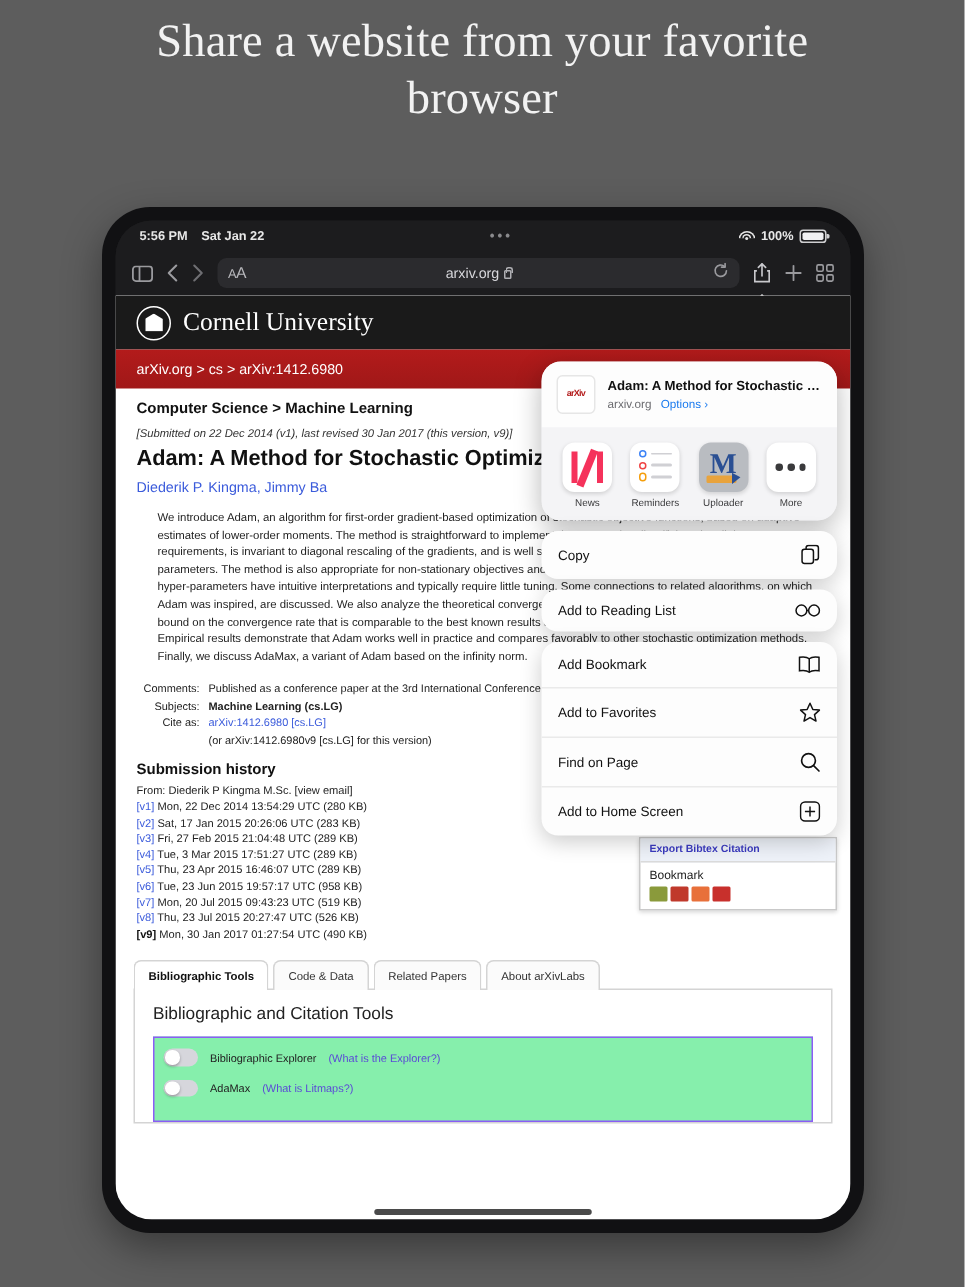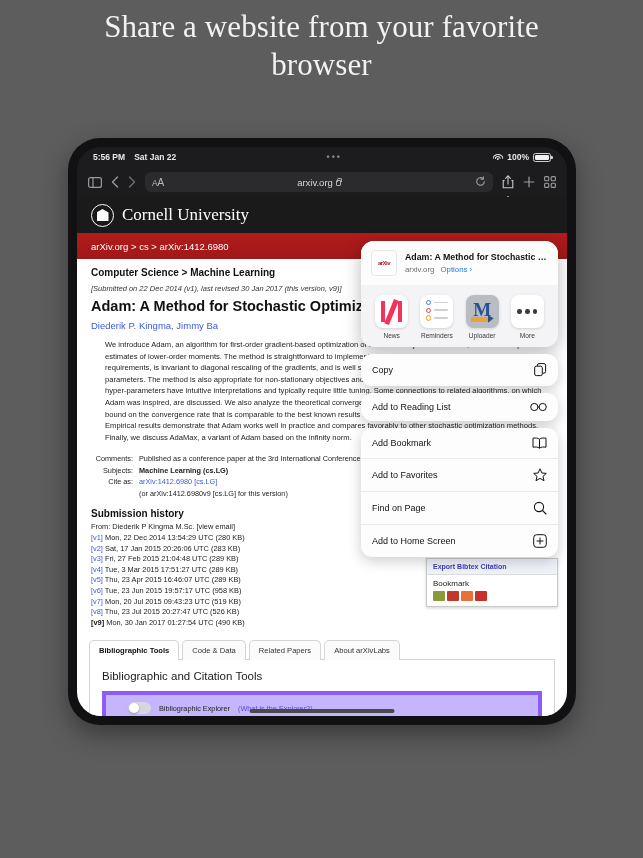--- a/index.html
+++ b/index.html
@@ -20,21 +20,21 @@
     font-size: 31px;
     line-height: 38px;
     letter-spacing: 0.1px;
     padding: 0 64px;
   }
 
   
   .device {
     position: absolute;
     left: 68px; top: 138px;
-    width: 508px; height: 587px;
+    width: 508px; height: 684px;
     background: #111113;
     border-radius: 32px;
     box-shadow: 0 10px 26px rgba(0,0,0,0.38);
     padding: 9px;
   }
   .device-inner {
     width: 100%; height: 100%;
     border-radius: 24px;
     overflow: hidden;
     background: #1c1c1e;
@@ -144,21 +144,21 @@
   
   .labs { margin: 12px 12px 0 12px; }
   .tabrow { display: flex; gap: 3px; font-size: 7.6px; }
   .tab {
     padding: 5px 9px; border: 1px solid #d4d4d4; border-bottom: none;
     border-radius: 5px 5px 0 0; background: #fbfbfb; color: #333;
   }
   .tab.active { background: #fff; font-weight: bold; color: #111; position: relative; z-index: 2; }
   .tabpanel { border: 1px solid #d4d4d4; background: #fff; margin-top: -1px; padding: 10px 12px 0; }
   .tabpanel h3 { font-size: 11.5px; font-weight: normal; color: #222; margin-bottom: 9px; }
-  .toolbox { background: #c4b5fd; border: 4px solid #8b5cf6; padding: 7px 22px; }
+  .toolbox { background: #86efac; border: 1px solid #8b5cf6; padding: 7px 6px; }
   .toggle-row { display: flex; align-items: center; gap: 8px; margin-bottom: 9px; font-size: 7.3px; color: #222; }
   .switch { width: 23px; height: 11.5px; border-radius: 7px; background: #d6d6dc; position: relative; flex:0 0 23px;}
   .switch::after { content:''; position:absolute; left:1px; top:1px; width:9.5px; height:9.5px; border-radius:50%; background:#fff; box-shadow:0 1px 2px rgba(0,0,0,.3);}
   .toggle-row a { color: #5b4bd6; }
 
   .home-ind { position: absolute; bottom: 3px; left: 50%; transform: translateX(-50%);
     width: 145px; height: 4px; background: #4a4a4a; border-radius: 3px; }
 
   
   .bibtex {
@@ -367,21 +367,21 @@
       <div class="tabpanel">
         <h3>Bibliographic and Citation Tools</h3>
         <div class="toolbox">
           <div class="toggle-row">
             <span class="switch"></span>
             <span>Bibliographic Explorer</span>
             <a>(What is the Explorer?)</a>
           </div>
           <div class="toggle-row">
             <span class="switch"></span>
-            <span>Method</span>
+            <span>AdaMax</span>
             <a>(What is Litmaps?)</a>
           </div>
         </div>
       </div>
     </div>
 
     <div class="home-ind"></div>
 
     <div class="bibtex">
       <div class="bt-h">Export Bibtex Citation</div>

